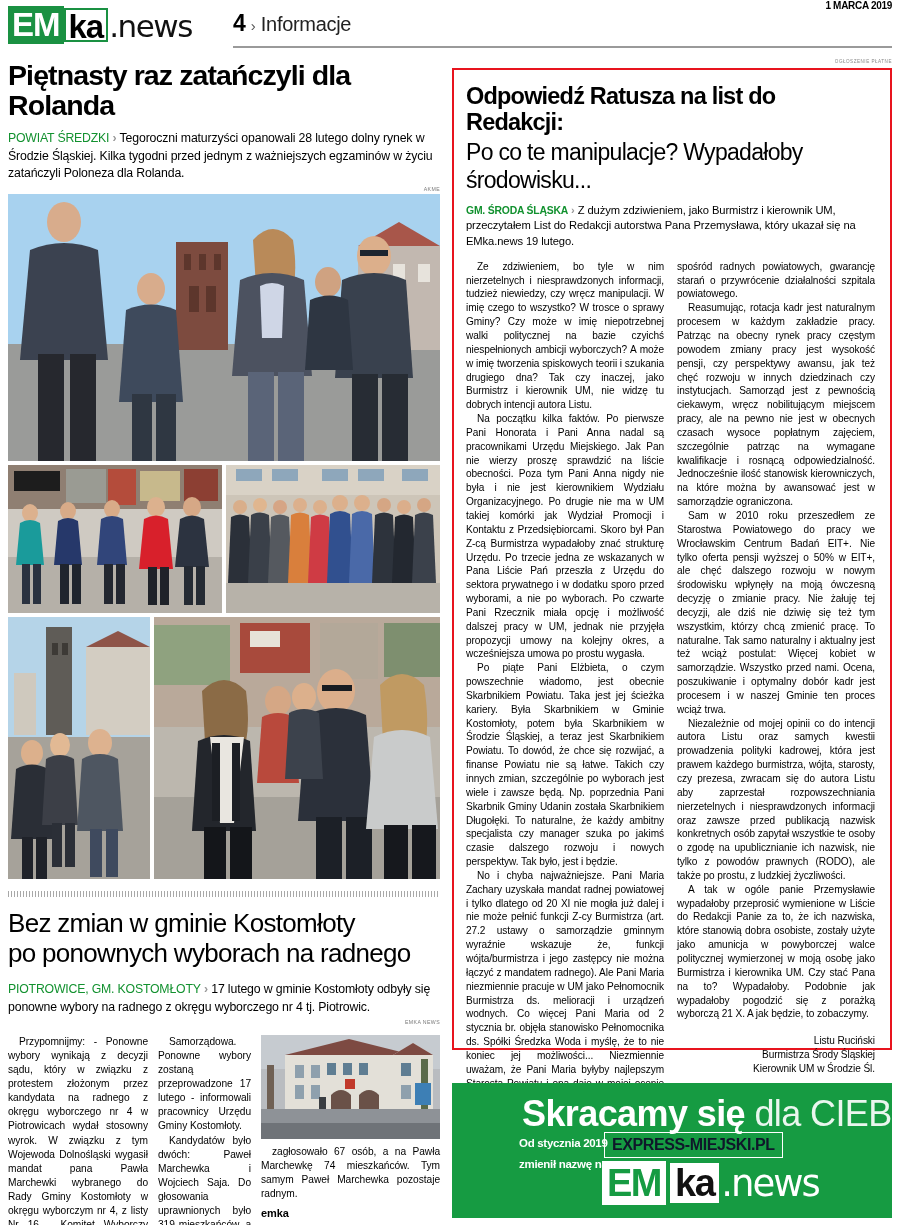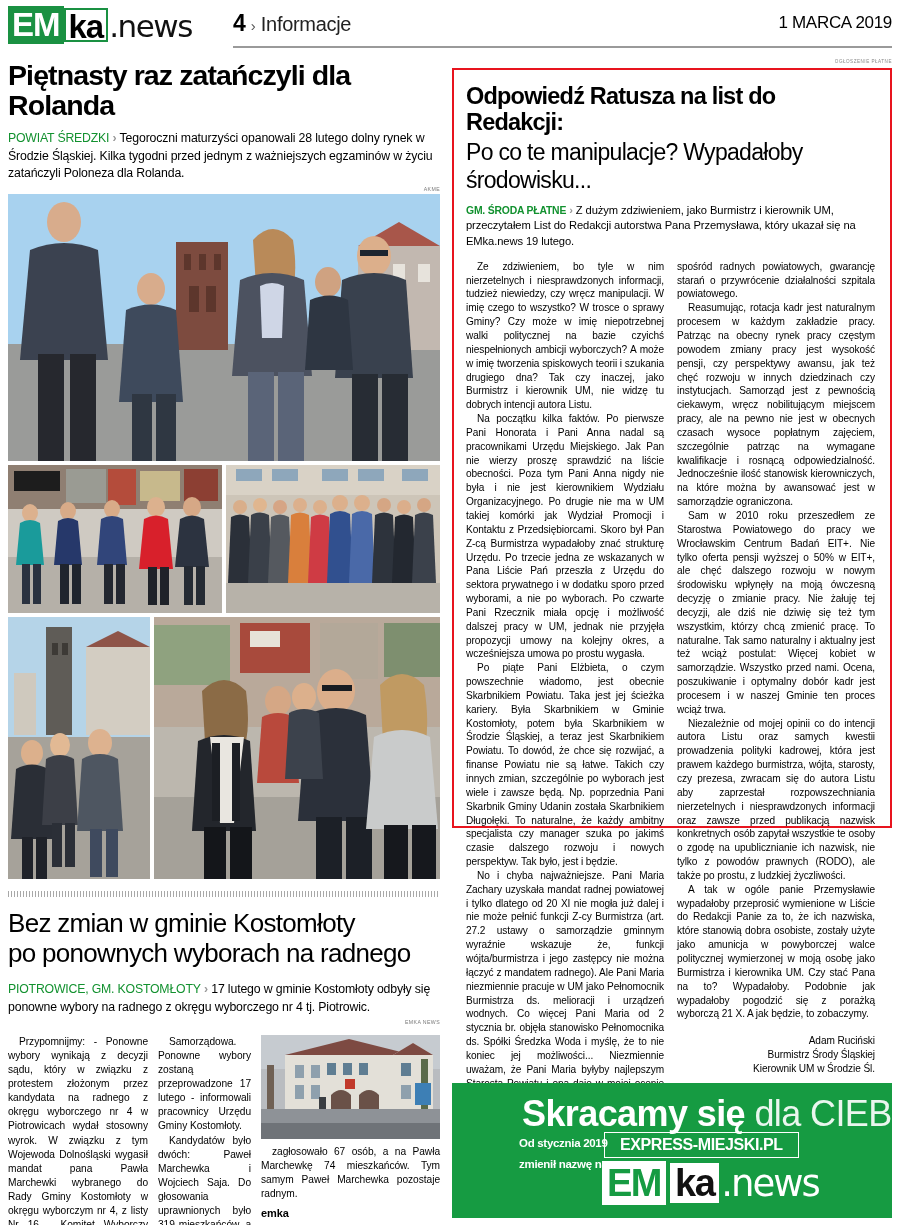--- a/index.html
+++ b/index.html
@@ -26,21 +26,21 @@
     letter-spacing: -1px;
   }
   .logo-news {
     color: #111; font-weight: 400; font-size: 31px; line-height: 40px;
     letter-spacing: -1.5px; padding-left: 1px; font-family: "DejaVu Sans", sans-serif;
   }
   .crumb { position: absolute; left: 233px; top: 10px; display: flex; align-items: baseline; gap: 5px; }
   .crumb-num { font-size: 23px; font-weight: 700; color: #000; }
   .crumb-sep { font-size: 15px; color: #555; }
   .crumb-label { font-size: 20px; color: #222; letter-spacing: -.3px; }
-  .date { position: absolute; right: 8px; top: 13px; font-size: 17px; font-weight: 400; letter-spacing: -.3px; }
+  .date { position: absolute; right: 8px; top: 0; font-size: 10px; font-weight: 700; letter-spacing: -.3px; }
   .rule-head { position: absolute; left: 233px; top: 46px; width: 659px; height: 2px; background: #9a9a9a; }
 
   
   .left-col { position: absolute; left: 8px; top: 60px; width: 432px; }
 
   .headline-1 {
     font-size: 28.5px; font-weight: 700; letter-spacing: -.9px;
     line-height: 1.06; margin-bottom: 10px;
   }
   .lede { font-size: 12.3px; line-height: 1.42; letter-spacing: -.15px; }
@@ -70,21 +70,21 @@
   .bcol-1 { width: 140px; }
   .bcol-2 { width: 93px; }
   .bcol-3 { width: 179px; }
   .photo-gmina { width: 179px; height: 104px; margin-bottom: 6px; }
   .sig { text-align: left; font-weight: 700; font-size: 11px; margin-top: 5px; }
 
   
   .paid-note { position: absolute; left: 620px; top: 59px; width: 272px; text-align: right;
     font-size: 4.6px; color: #8a8a8a; letter-spacing: .5px; }
   .redbox {
-    position: absolute; left: 452px; top: 68px; width: 440px; height: 760px;
+    position: absolute; left: 452px; top: 68px; width: 440px; height: 982px;
     border: 2.5px solid #e8141e; background: #fff; padding: 14px 12px 10px 12px;
   }
   .r-head-1 { font-size: 23.5px; font-weight: 700; letter-spacing: -.8px; line-height: 1.1; }
   .r-head-2 { font-size: 23px; font-weight: 400; letter-spacing: -.7px; line-height: 1.22; margin-top: 2px; }
   .r-lede { font-size: 11.2px; line-height: 1.4; margin-top: 9px; letter-spacing: -.1px; }
   .r-lede .tag { color: #12912f; font-weight: 700; font-size: 10.4px; letter-spacing: -.2px; }
   .r-lede .arrow { color: #9a9a9a; font-weight: 700; }
 
   .r-cols { display: flex; gap: 13px; margin-top: 10px; }
   .rcol { width: 198px; font-size: 10.1px; line-height: 1.372; text-align: justify; hyphens: auto; letter-spacing: -.08px; }
@@ -96,21 +96,21 @@
     position: absolute; left: 452px; top: 1083px; width: 440px; height: 135px;
     background: #169b42; overflow: hidden;
   }
   .ad-l1 { position: absolute; left: 70px; top: 10px; font-size: 36px; letter-spacing: -.6px; white-space: nowrap; }
   .ad-l1 .b { color: #fff; font-weight: 700; }
   .ad-l1 .n { color: #eaf6ee; font-weight: 400; }
   .ad-small-1 { position: absolute; left: 67px; top: 54px; color: #fff; font-size: 11.5px; font-weight: 700; letter-spacing: -.3px; }
   .ad-small-2 { position: absolute; left: 67px; top: 75px; color: #fff; font-size: 11.5px; font-weight: 700; letter-spacing: -.3px; }
   .ad-url {
     position: absolute; left: 152px; top: 49px; border: 1.5px solid #ffffff;
-    color: #ffffff; font-size: 16px; font-weight: 700; letter-spacing: -.4px; padding: 3px 15px;
+    color: #0f172a; font-size: 16px; font-weight: 700; letter-spacing: -.4px; padding: 3px 7px;
   }
   .ad-logo { position: absolute; left: 150px; top: 78px; display: flex; align-items: stretch; height: 44px; }
   .ad-em { background: #fff; color: #169b42; font-weight: 700; font-size: 38px; line-height: 44px; padding: 0 5px; letter-spacing: -1.5px; }
   .ad-ka { background: #fff; color: #111; font-weight: 700; font-size: 38px; line-height: 40px; margin: 2px 0 2px 4px; padding: 0 5px; letter-spacing: -1.5px; }
   .ad-news { color: #fff; font-size: 37px; line-height: 46px; letter-spacing: -2px; padding-left: 2px; font-family: "DejaVu Sans", sans-serif; }
 </style>
 </head>
 <body>
 
 <div class="page">
@@ -406,41 +406,41 @@
     </div>
   </div>
 
   <div class="paid-note">OGŁOSZENIE PŁATNE</div>
 
   <div class="redbox">
     <h1 class="r-head-1">Odpowiedź Ratusza na list do Redakcji:</h1>
     <h2 class="r-head-2">Po co te manipulacje? Wypadałoby środowisku...</h2>
 
     <div class="r-lede">
-      <span class="tag">GM. ŚRODA PŁATNE</span>
+      <span class="tag">GM. ŚRODA ŚLĄSKA</span>
       <span class="arrow">›</span>
       <span>Z dużym zdziwieniem, jako Burmistrz i kierownik UM, przeczytałem List do Redakcji autorstwa Pana Przemysława, który ukazał się na EMka.news 19 lutego.</span>
     </div>
 
     <div class="r-cols">
       <div class="rcol">
         <p>Ze zdziwieniem, bo tyle w nim nierzetelnych i niesprawdzonych informacji, tudzież niewiedzy, czy wręcz manipulacji. W imię czego to wszystko? W trosce o sprawy Gminy? Czy może w imię niepotrzebnej walki politycznej na bazie czyichś niespełnionych ambicji wyborczych? A może w imię tworzenia spiskowych teorii i szukania drugiego dna? Tak czy inaczej, jako Burmistrz i kierownik UM, nie widzę tu dobrych intencji autora Listu.</p>
         <p>Na początku kilka faktów. Po pierwsze Pani Honorata i Pani Anna nadal są pracownikami Urzędu Miejskiego. Jak Pan nie wierzy proszę sprawdzić na liście obecności. Poza tym Pani Anna nigdy nie była i nie jest kierownikiem Wydziału Organizacyjnego. Po drugie nie ma w UM takiej komórki jak Wydział Promocji i Kontaktu z Przedsiębiorcami. Skoro był Pan Z-cą Burmistrza wypadałoby znać strukturę Urzędu. Po trzecie jedna ze wskazanych w Pana Liście Pań przeszła z Urzędu do sektora prywatnego i w dodatku sporo przed wyborami, a nie po wyborach. Po czwarte Pani Rzecznik miała opcję i możliwość dalszej pracy w UM, jednak nie przyjęła propozycji umowy na kolejny okres, a wcześniejsza umowa po prostu wygasła.</p>
         <p>Po piąte Pani Elżbieta, o czym powszechnie wiadomo, jest obecnie Skarbnikiem Powiatu. Taka jest jej ścieżka kariery. Była Skarbnikiem w Gminie Kostomłoty, potem była Skarbnikiem w Środzie Śląskiej, a teraz jest Skarbnikiem Powiatu. To dowód, że chce się rozwijać, a finanse Powiatu nie są łatwe. Takich czy innych zmian, szczególnie po wyborach jest wiele i zawsze będą. Np. poprzednia Pani Skarbnik Gminy Udanin została Skarbnikiem Długołęki. To naturalne, że każdy ambitny specjalista czy manager szuka po jakimś czasie dalszego rozwoju i nowych perspektyw. Tak było, jest i będzie.</p>
         <p>No i chyba najważniejsze. Pani Maria Zachary uzyskała mandat radnej powiatowej i tylko dlatego od 20 XI nie mogła już dalej i nie może pełnić funkcji Z-cy Burmistrza (art. 27.2 ustawy o samorządzie gminnym wyraźnie wskazuje że, funkcji wójta/burmistrza i jego zastępcy nie można łączyć z mandatem radnego). Ale Pani Maria niezmiennie pracuje w UM jako Pełnomocnik Burmistrza ds. melioracji i urządzeń wodnych. Co więcej Pani Maria od 2 stycznia br. objęła stanowisko Pełnomocnika ds. Spółki Średzka Woda i myślę, że to nie koniec jej możliwości... Niezmiennie uważam, że Pani Maria byłyby najlepszym Starostą Powiatu i ona daje w mojej ocenie największą,</p>
       </div>
       <div class="rcol">
         <p style="text-indent:0">spośród radnych powiatowych, gwarancję starań o przywrócenie działalności szpitala powiatowego.</p>
         <p>Reasumując, rotacja kadr jest naturalnym procesem w każdym zakładzie pracy. Patrząc na obecny rynek pracy częstym powodem zmiany pracy jest wysokość pensji, czy perspektywy awansu, jak też chęć rozwoju w innych dziedzinach czy instytucjach. Samorząd jest z pewnością ciekawym, wręcz nobilitującym miejscem pracy, ale na pewno nie jest w obecnych czasach wysoce popłatnym zajęciem, szczególnie patrząc na wymagane kwalifikacje i rosnącą odpowiedzialność. Jednocześnie ilość stanowisk kierowniczych, na które można by awansować jest w samorządzie ograniczona.</p>
         <p>Sam w 2010 roku przeszedłem ze Starostwa Powiatowego do pracy we Wrocławskim Centrum Badań EIT+. Nie tylko oferta pensji wyższej o 50% w EIT+, ale chęć dalszego rozwoju w nowym środowisku wpłynęły na moją ówczesną decyzję o zmianie pracy. Nie żałuję tej decyzji, ale dziś nie dziwię się też tym wszystkim, którzy chcą zmienić pracę. To naturalne. Tak samo naturalny i aktualny jest też wciąż postulat: Więcej kobiet w samorządzie. Wszystko przed nami. Ocena, poszukiwanie i optymalny dobór kadr jest procesem i w naszej Gminie ten proces wciąż trwa.</p>
         <p>Niezależnie od mojej opinii co do intencji autora Listu oraz samych kwestii prowadzenia polityki kadrowej, która jest prawem każdego burmistrza, wójta, starosty, czy prezesa, zwracam się do autora Listu aby zaprzestał rozpowszechniania nierzetelnych i niesprawdzonych informacji oraz zawsze przed publikacją nazwisk konkretnych osób zapytał wszystkie te osoby o zgodę na upublicznianie ich nazwisk, nie tylko z powodów prawnych (RODO), ale także po prostu, z ludzkiej życzliwości.</p>
         <p>A tak w ogóle panie Przemysławie wypadałoby przeprosić wymienione w Liście do Redakcji Panie za to, że ich nazwiska, które stanowią dobra osobiste, zostały użyte jako amunicja w powyborczej walce politycznej wymierzonej w moją osobę jako Burmistrza i kierownika UM. Czy stać Pana na to? Wypadałoby. Podobnie jak wypadałoby pogodzić się z porażką wyborczą 21 X. A jak będzie, to zobaczymy.</p>
         <div class="r-sign">
-          <div>Adam Ruciński</div>
-          <div>Burmistrz Środy Śląskiej</div>
+          <div>Listu Ruciński</div>
+          <div>Burmistrza Środy Śląskiej</div>
           <div>Kierownik UM w Środzie Śl.</div>
         </div>
       </div>
     </div>
   </div>
 
   <div class="greenad">
     <div class="ad-l1">
       <span class="b">Skracamy się</span>
       <span class="n">dla CIEBIE</span>

